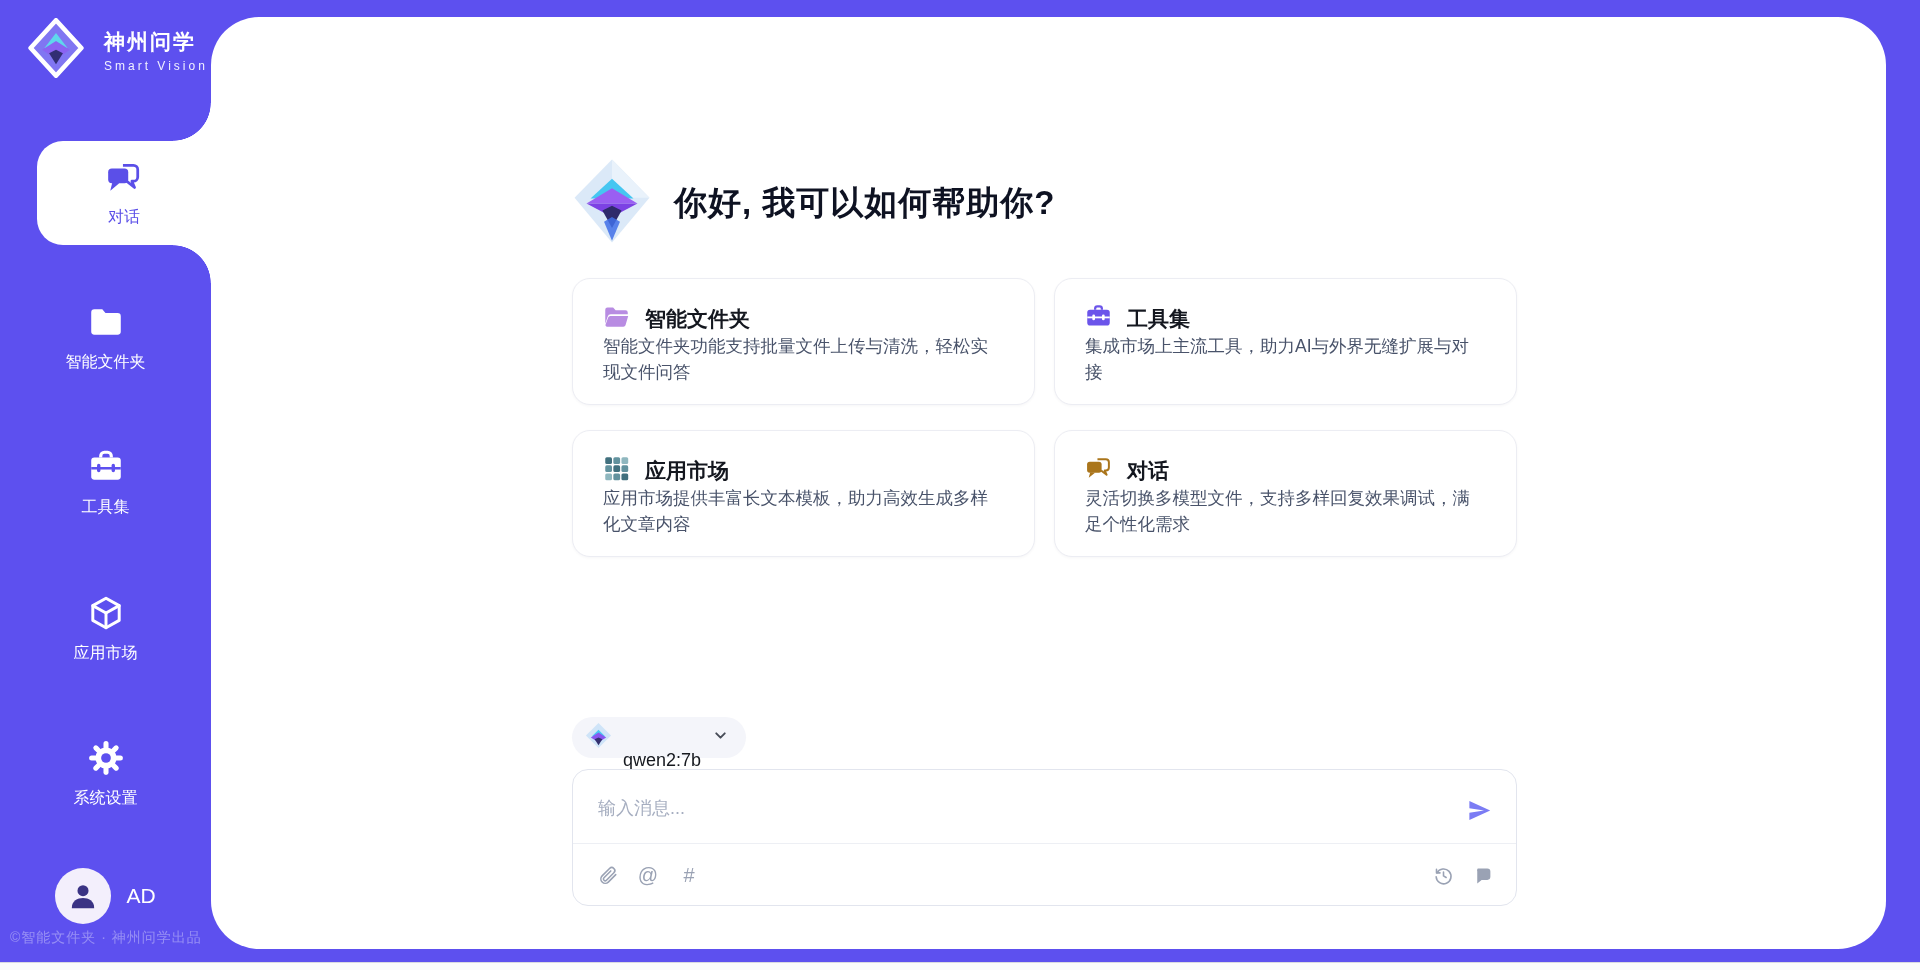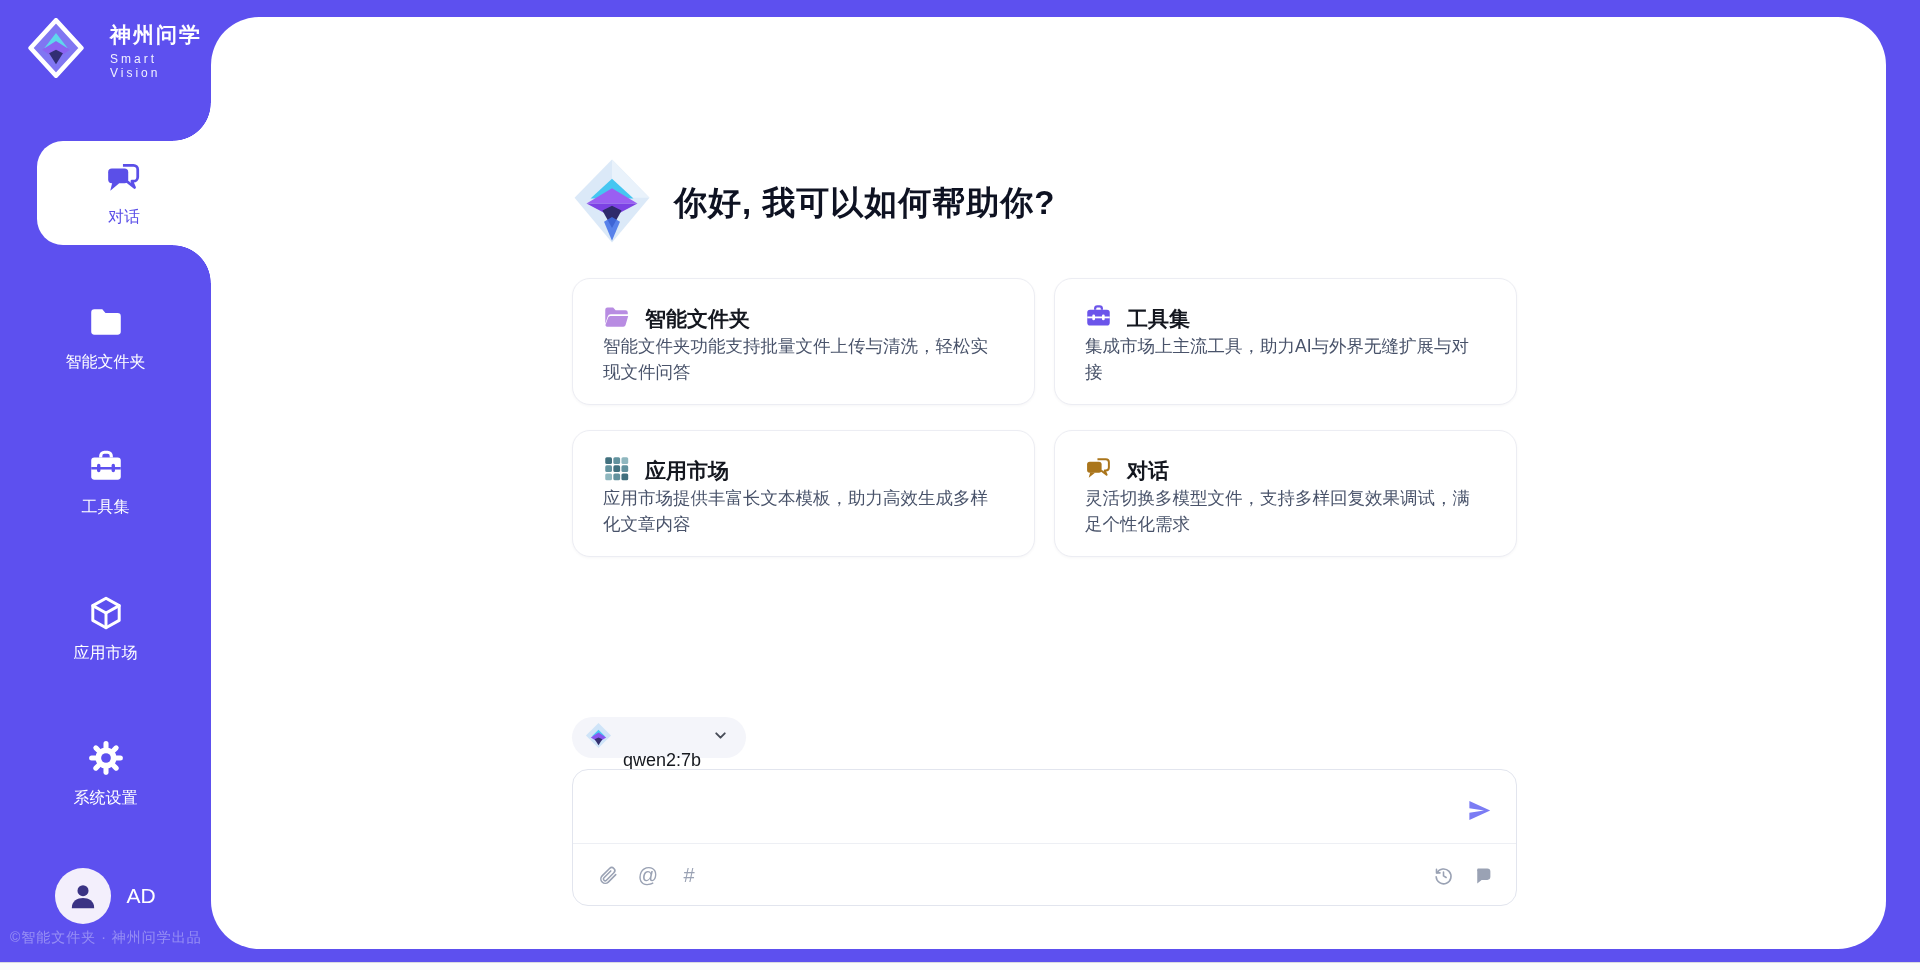--- a/index.html
+++ b/index.html
@@ -10,21 +10,21 @@
   
   .main-panel { position:absolute; left:211px; top:17px; width:1675px; height:932px;
     background:#ffffff; border-radius:48px; }
 
   
   .bottom-strip { position:absolute; left:0; right:0; bottom:0; height:8px;
     background:#fafafc; border-top:1px solid #d8d8e2; }
 
   
   .sidebar { position:absolute; left:0; top:0; width:211px; height:970px; }
-  .logo-row { position:absolute; left:28px; top:18px; display:flex; align-items:center; gap:26px; }
+  .logo-row { position:absolute; left:28px; top:18px; display:flex; align-items:center; gap:20px; }
   .logo-text .t1 { color:#fff; font-size:21px; font-weight:700; letter-spacing:2px; }
   .logo-text .t2 { color:#f0f0ff; font-size:12px; letter-spacing:3px; margin-top:3px; }
 
   .nav-item { position:absolute; left:0; width:211px; display:flex; flex-direction:column;
     align-items:center; gap:7px; cursor:pointer; }
   .nav-item .lbl { color:#ffffff; font-size:16px; }
 
   
   .nav-tab { position:absolute; left:37px; top:141px; width:174px; height:104px; background:#fff;
     border-radius:26px 0 0 26px; display:flex; flex-direction:column; align-items:center;
@@ -272,20 +272,21 @@
     </span>
     <span class="model-name">qwen2:7b</span>
     <span>
       <svg viewBox="0 0 16 16" width="17" height="17" fill="none" stroke="#474c57" stroke-width="1.8" stroke-linecap="round" stroke-linejoin="round">
         <path d="M4 6l4 4 4-4"></path>
       </svg>
     </span>
   </div>
 
   <div class="composer">
+    <input class="composer-input" placeholder="输入消息..." style="">
     <div class="send-btn">
       <svg viewBox="0 0 24 24" width="27" height="27" fill="#7b7cf4">
         <path d="M3 20.5l18.5-8.5L3 3.5v6.5l13 2-13 2z"></path>
       </svg>
     </div>
     <div class="composer-divider"></div>
     <div class="composer-toolbar">
       <div class="tool-group-left">
         <span class="tool-btn">
           <svg viewBox="0 0 24 24" width="21" height="21" fill="none" stroke="#9aa2b4" stroke-width="1.8" stroke-linecap="round" stroke-linejoin="round">

